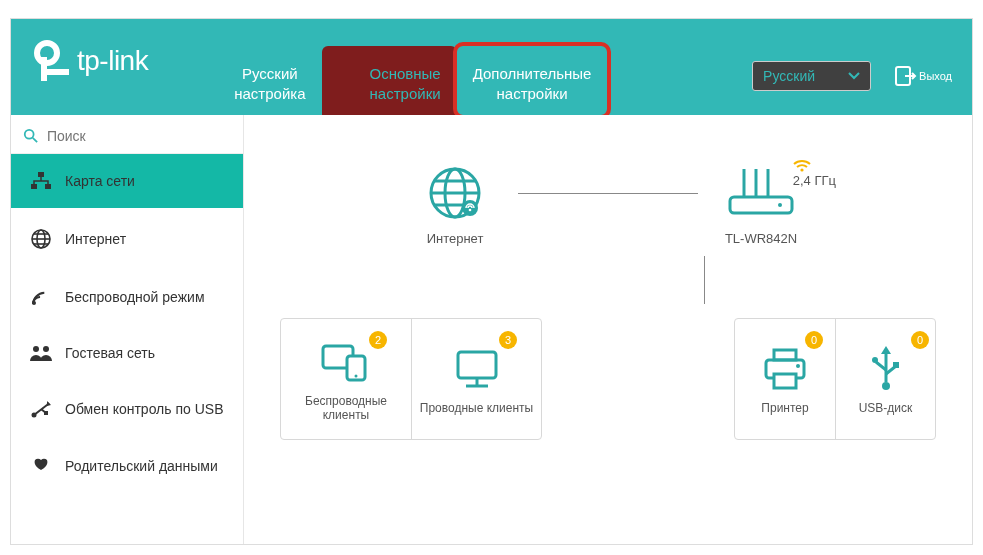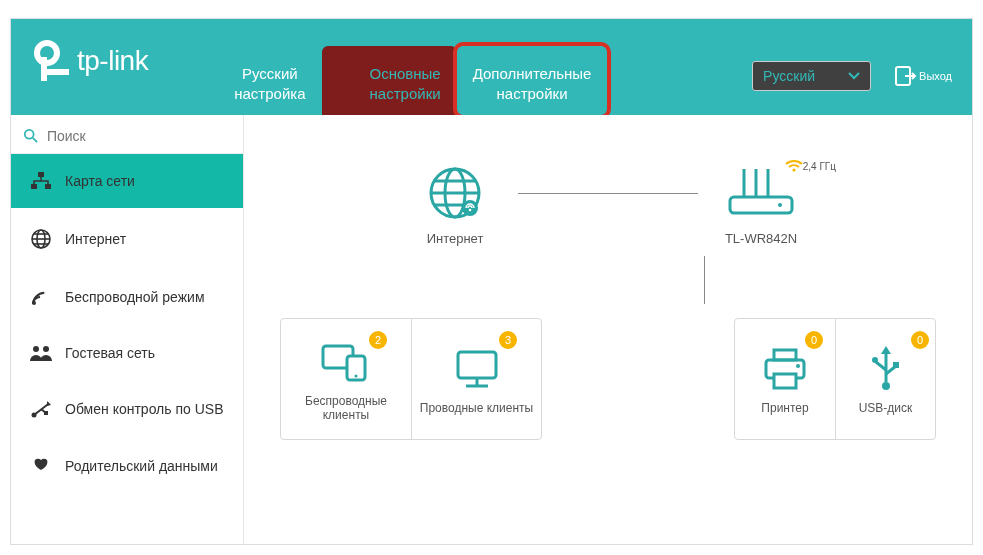--- a/index.html
+++ b/index.html
@@ -33,21 +33,21 @@
   .nav-item.active { background: #14b8a6; }
   .nav-item .icon { width: 28px; display: flex; justify-content: center; margin-right: 10px; flex-shrink: 0; }
 
   .main { flex: 1; background: #fff; border-left: 1px solid #e6e6e6; padding: 50px 30px 10px; position: relative; }
 
   .topo-row1 { display: flex; align-items: center; justify-content: center; gap: 0; margin-bottom: 70px; }
   .topo-node { display: flex; flex-direction: column; align-items: center; font-size: 13px; color: #555; text-align: center; min-width: 110px; position: relative; }
   .topo-node .icon-wrap { height: 56px; display: flex; align-items: center; justify-content: center; margin-bottom: 10px; }
   .topo-hline { width: 180px; height: 1px; background: #888; margin: 0 8px; margin-top: -24px; align-self: center; }
 
-  .wifi-badge { position: absolute; right: -20px; top: -6px; display: flex; flex-direction: row; align-items: center; font-size: 10px; color: #555; }
+  .wifi-badge { position: absolute; right: -20px; top: -6px; display: flex; flex-direction: column; align-items: flex-start; font-size: 13px; color: #555; }
 
   .topo-vline { width: 1px; height: 48px; background: #888; margin-left: 430px; margin-top: -60px; margin-bottom: 14px; }
 
   .topo-row2 { display: flex; justify-content: space-between; gap: 14px; padding: 0 6px; }
   .card-group { display: flex; border: 1px solid #d8d8d8; border-radius: 4px; background: #fff; }
   .card { display: flex; flex-direction: column; align-items: center; justify-content: center; width: 130px; height: 120px; font-size: 12px; color: #555; text-align: center; padding: 10px 6px 8px; cursor: pointer; position: relative; }
   .card + .card { border-left: 1px solid #d8d8d8; }
   .card .icon-wrap { height: 48px; display: flex; align-items: center; margin-bottom: 8px; }
   .badge { position: absolute; top: 12px; right: 24px; width: 18px; height: 18px; border-radius: 50%; background: #f7b500; color: #fff; font-size: 11px; display: flex; align-items: center; justify-content: center; }
   .card.narrow { width: 100px; }

